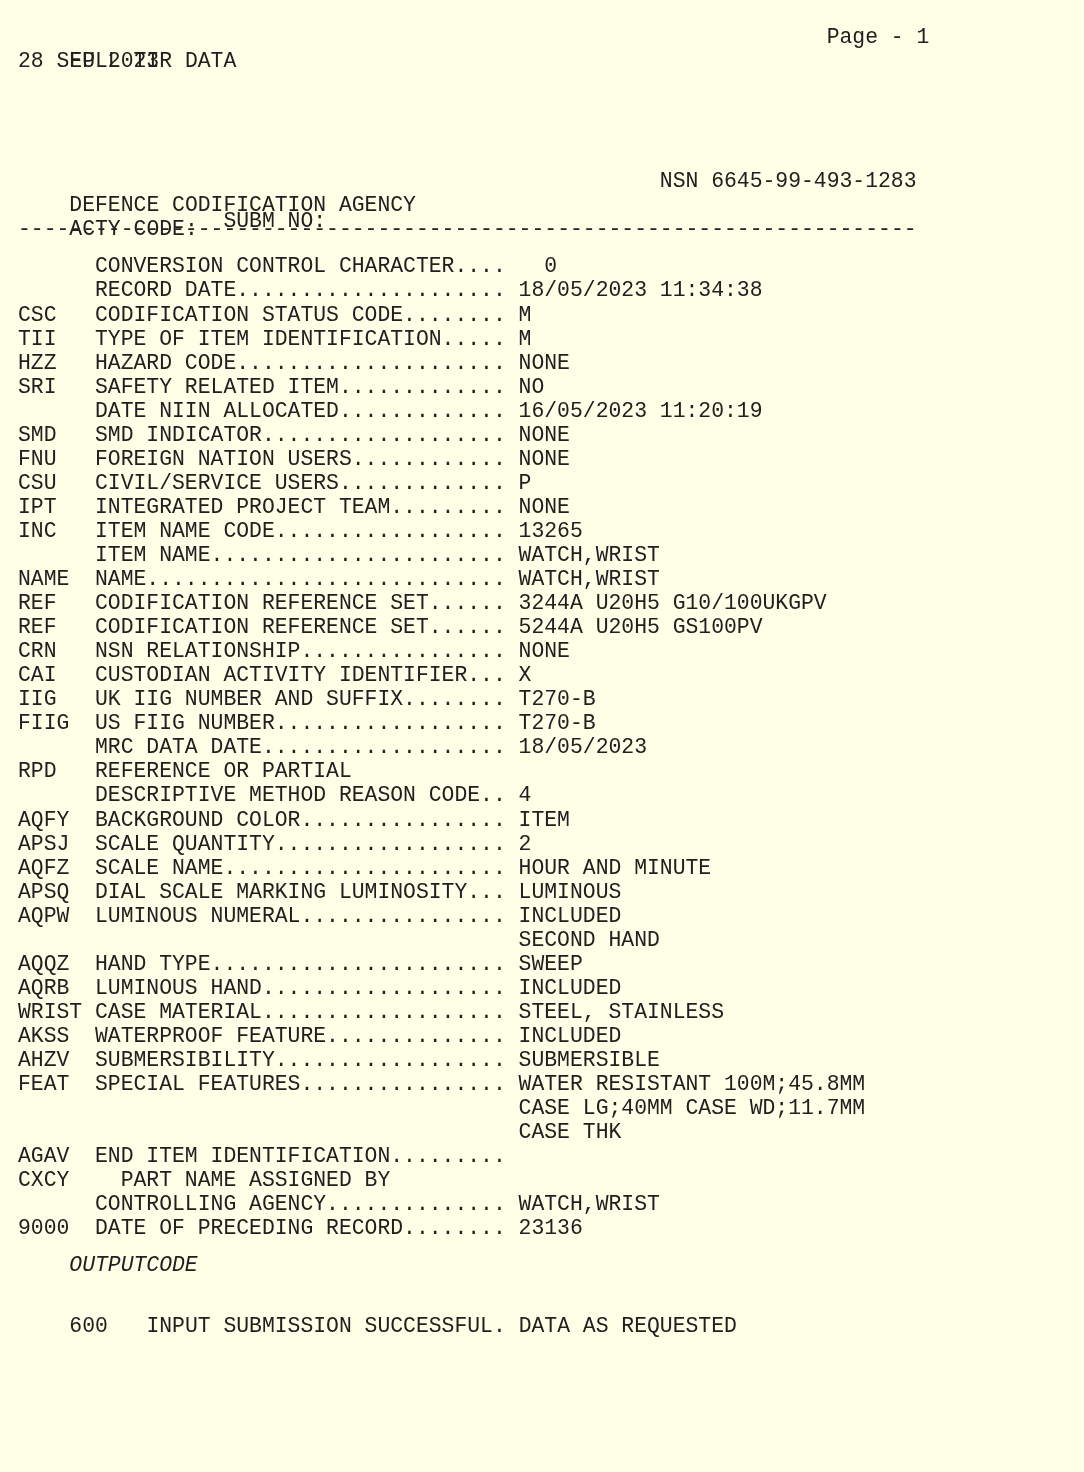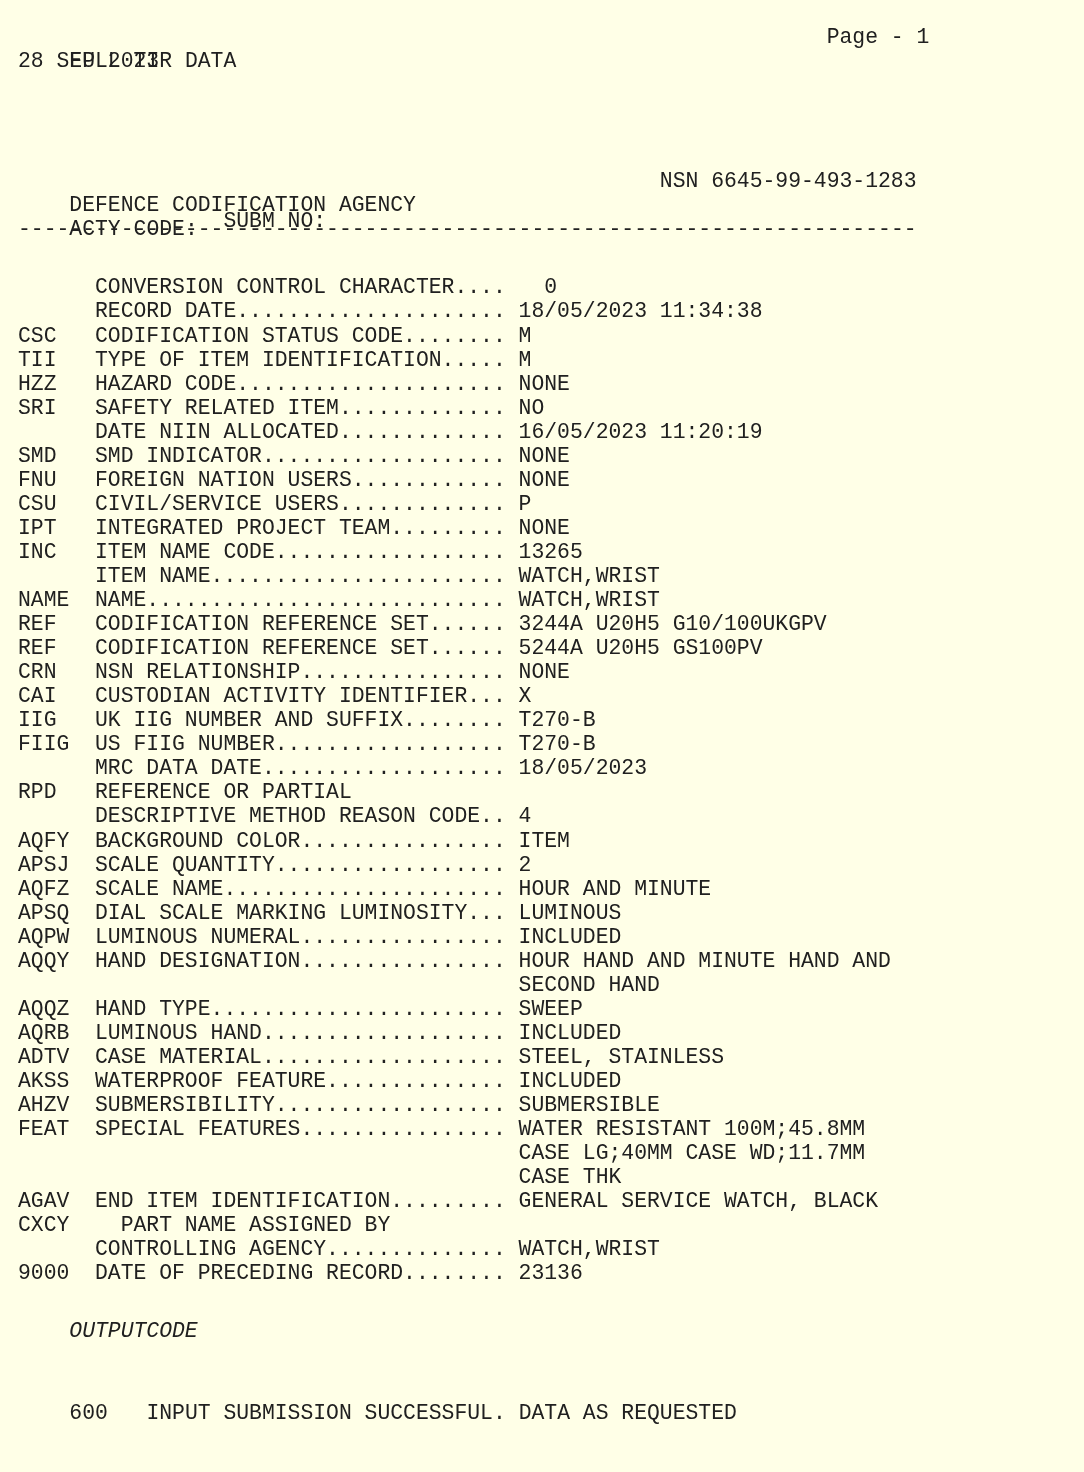--- a/index.html
+++ b/index.html
@@ -21,21 +21,21 @@
     overflow: hidden;
   }
   .line {
     position: relative;
     height: 24.05px;
     white-space: pre;
   }
   .col63 { position: absolute; left: 63ch; top: 0; }
   .col50 { position: absolute; left: 50ch; top: 0; }
   .col16 { position: absolute; left: 16ch; top: 16px; }
-  .gap1  { margin-top: 34px; }
+  .gap1  { margin-top: 13px; }
   .gap4  { margin-top: 96.2px; }
   .indent4 { padding-left: 4ch; font-style: italic; }
   .code  {
     display: inline-block;
     width: 6ch;
     white-space: pre;
     vertical-align: top;
   }
   .label { white-space: pre; }
   .value {
@@ -91,31 +91,30 @@
       <div class="line"><span class="code">IIG</span><span class="label">UK IIG NUMBER AND SUFFIX........</span><span class="value">T270-B</span></div>
       <div class="line"><span class="code">FIIG</span><span class="label">US FIIG NUMBER..................</span><span class="value">T270-B</span></div>
       <div class="line"><span class="code"></span><span class="label">MRC DATA DATE...................</span><span class="value">18/05/2023</span></div>
       <div class="line"><span class="code">RPD</span><span class="label">REFERENCE OR PARTIAL</span></div>
       <div class="line"><span class="code"></span><span class="label">DESCRIPTIVE METHOD REASON CODE..</span><span class="value">4</span></div>
       <div class="line"><span class="code">AQFY</span><span class="label">BACKGROUND COLOR................</span><span class="value">ITEM</span></div>
       <div class="line"><span class="code">APSJ</span><span class="label">SCALE QUANTITY..................</span><span class="value">2</span></div>
       <div class="line"><span class="code">AQFZ</span><span class="label">SCALE NAME......................</span><span class="value">HOUR AND MINUTE</span></div>
       <div class="line"><span class="code">APSQ</span><span class="label">DIAL SCALE MARKING LUMINOSITY...</span><span class="value">LUMINOUS</span></div>
       <div class="line"><span class="code">AQPW</span><span class="label">LUMINOUS NUMERAL................</span><span class="value">INCLUDED</span></div>
-      <div class="line"><span class="code">AQQY</span><span class="label">HAND DESIGNATION................</span><span class="value">HOUR HAND AND MINUTE HAND AND</span></div>
       <div class="line"><span class="code"></span><span class="label"></span><span class="value">SECOND HAND</span></div>
       <div class="line"><span class="code">AQQZ</span><span class="label">HAND TYPE.......................</span><span class="value">SWEEP</span></div>
       <div class="line"><span class="code">AQRB</span><span class="label">LUMINOUS HAND...................</span><span class="value">INCLUDED</span></div>
-      <div class="line"><span class="code">ADTV</span><span class="label">CASE MATERIAL...................</span><span class="value">STEEL, STAINLESS</span></div>
+      <div class="line"><span class="code">WRIST</span><span class="label">CASE MATERIAL...................</span><span class="value">STEEL, STAINLESS</span></div>
       <div class="line"><span class="code">AKSS</span><span class="label">WATERPROOF FEATURE..............</span><span class="value">INCLUDED</span></div>
       <div class="line"><span class="code">AHZV</span><span class="label">SUBMERSIBILITY..................</span><span class="value">SUBMERSIBLE</span></div>
       <div class="line"><span class="code">FEAT</span><span class="label">SPECIAL FEATURES................</span><span class="value">WATER RESISTANT 100M;45.8MM</span></div>
       <div class="line"><span class="code"></span><span class="label"></span><span class="value">CASE LG;40MM CASE WD;11.7MM</span></div>
       <div class="line"><span class="code"></span><span class="label"></span><span class="value">CASE THK</span></div>
-      <div class="line"><span class="code">AGAV</span><span class="label">END ITEM IDENTIFICATION.........</span><span class="value">GENERAL SERVICE WATCH, BLACK</span></div>
+      <div class="line"><span class="code">AGAV</span><span class="label">END ITEM IDENTIFICATION.........</span></div>
       <div class="line"><span class="code">CXCY</span><span class="label">  PART NAME ASSIGNED BY</span></div>
       <div class="line"><span class="code"></span><span class="label">CONTROLLING AGENCY..............</span><span class="value">WATCH,WRIST</span></div>
       <div class="line"><span class="code">9000</span><span class="label">DATE OF PRECEDING RECORD........</span><span class="value">23136</span></div>
     </div>
 
   <div class="line gap1 indent4">OUTPUTCODE</div>
 
   <div class="line gap1">
     <span class="code">600</span><span>INPUT SUBMISSION SUCCESSFUL. DATA AS REQUESTED</span>
   </div>

